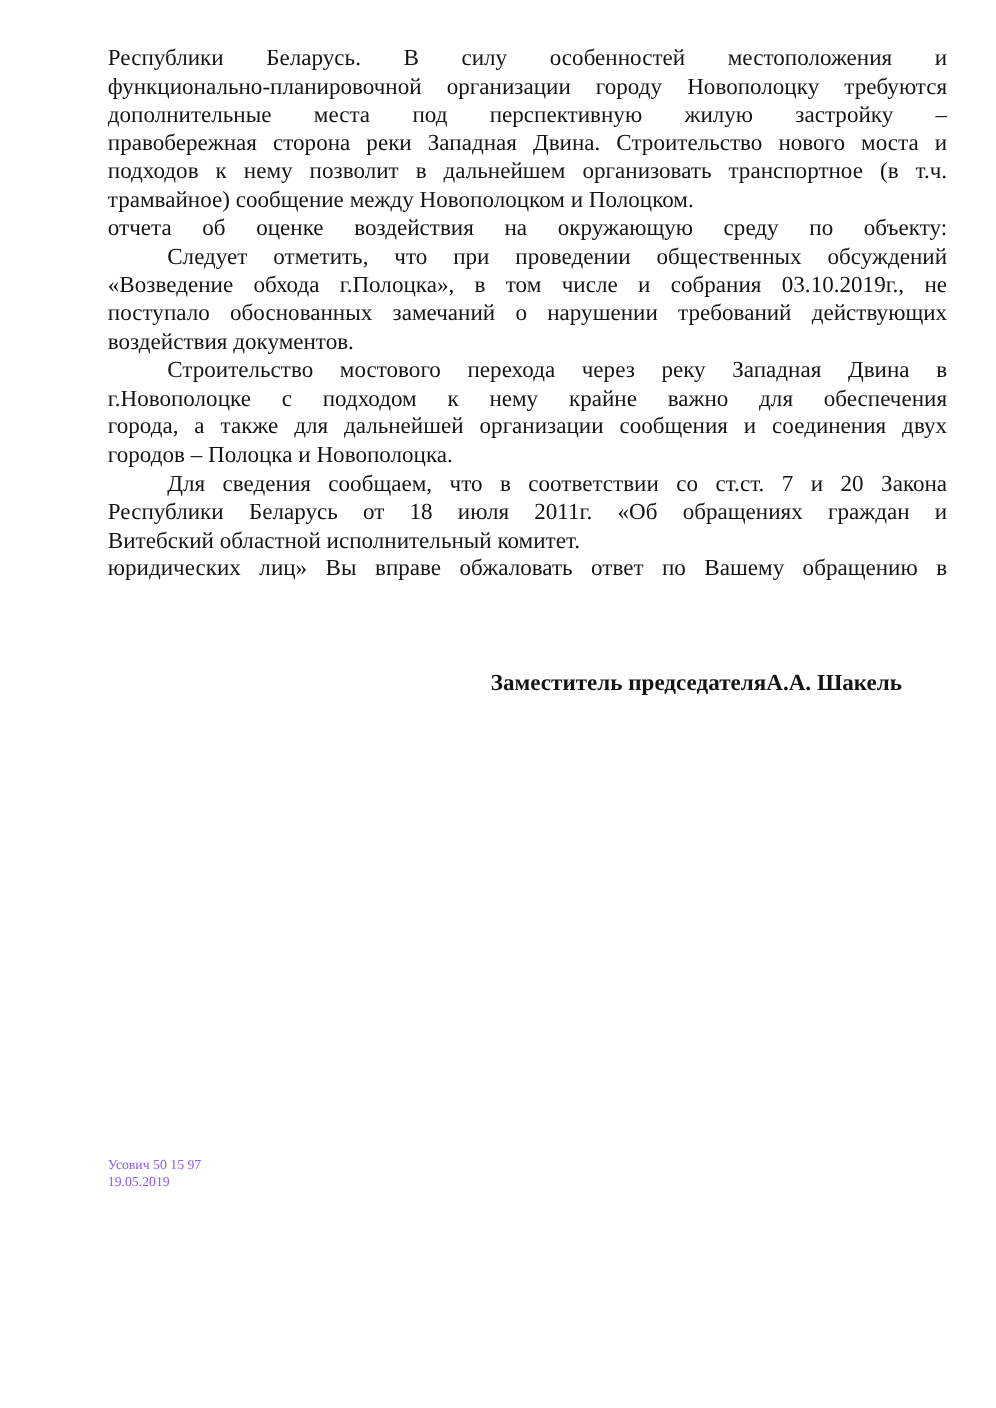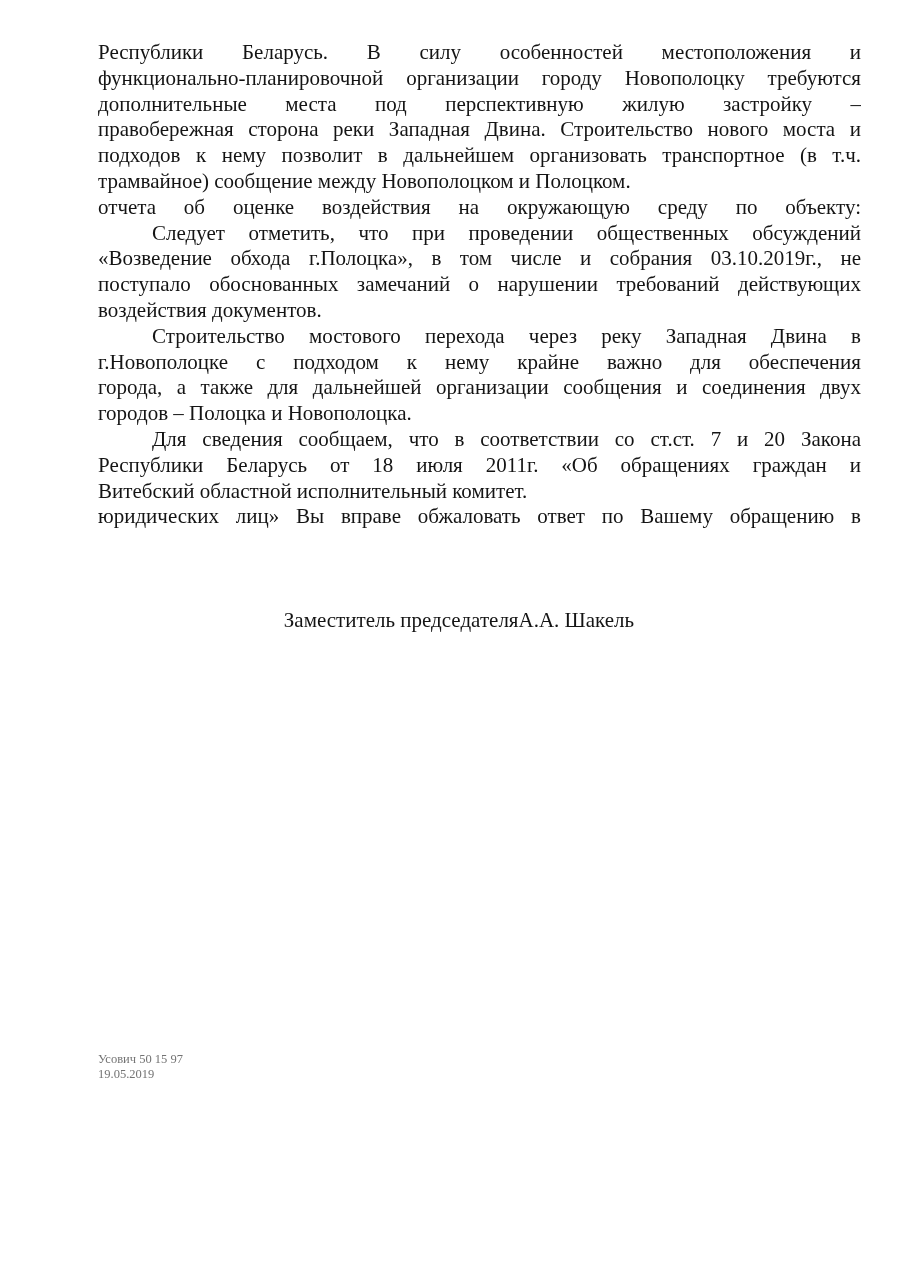--- a/index.html
+++ b/index.html
@@ -38,31 +38,32 @@
     }
     .line.indent {
       padding-left: 54px;
     }
     .signature {
       position: absolute;
       left: 98px;
       top: 607px;
       width: 722px;
       display: flex;
-      justify-content: center;
+      justify-content: flex-end;
       font-size: 21px;
       line-height: 26px;
+      font-weight: bold;
     }
     .footer {
       position: absolute;
       left: 98px;
       top: 1052px;
       font-size: 12.5px;
       line-height: 15px;
-      color: #737373;
+      color: #8b5cf6;
     }
     .footer div { white-space: nowrap; }
   </style>
 </head>
 <body>
 
 <div class="page">
 
   <p class="para">
     <span class="line">Республики Беларусь. В силу особенностей местоположения и</span>

